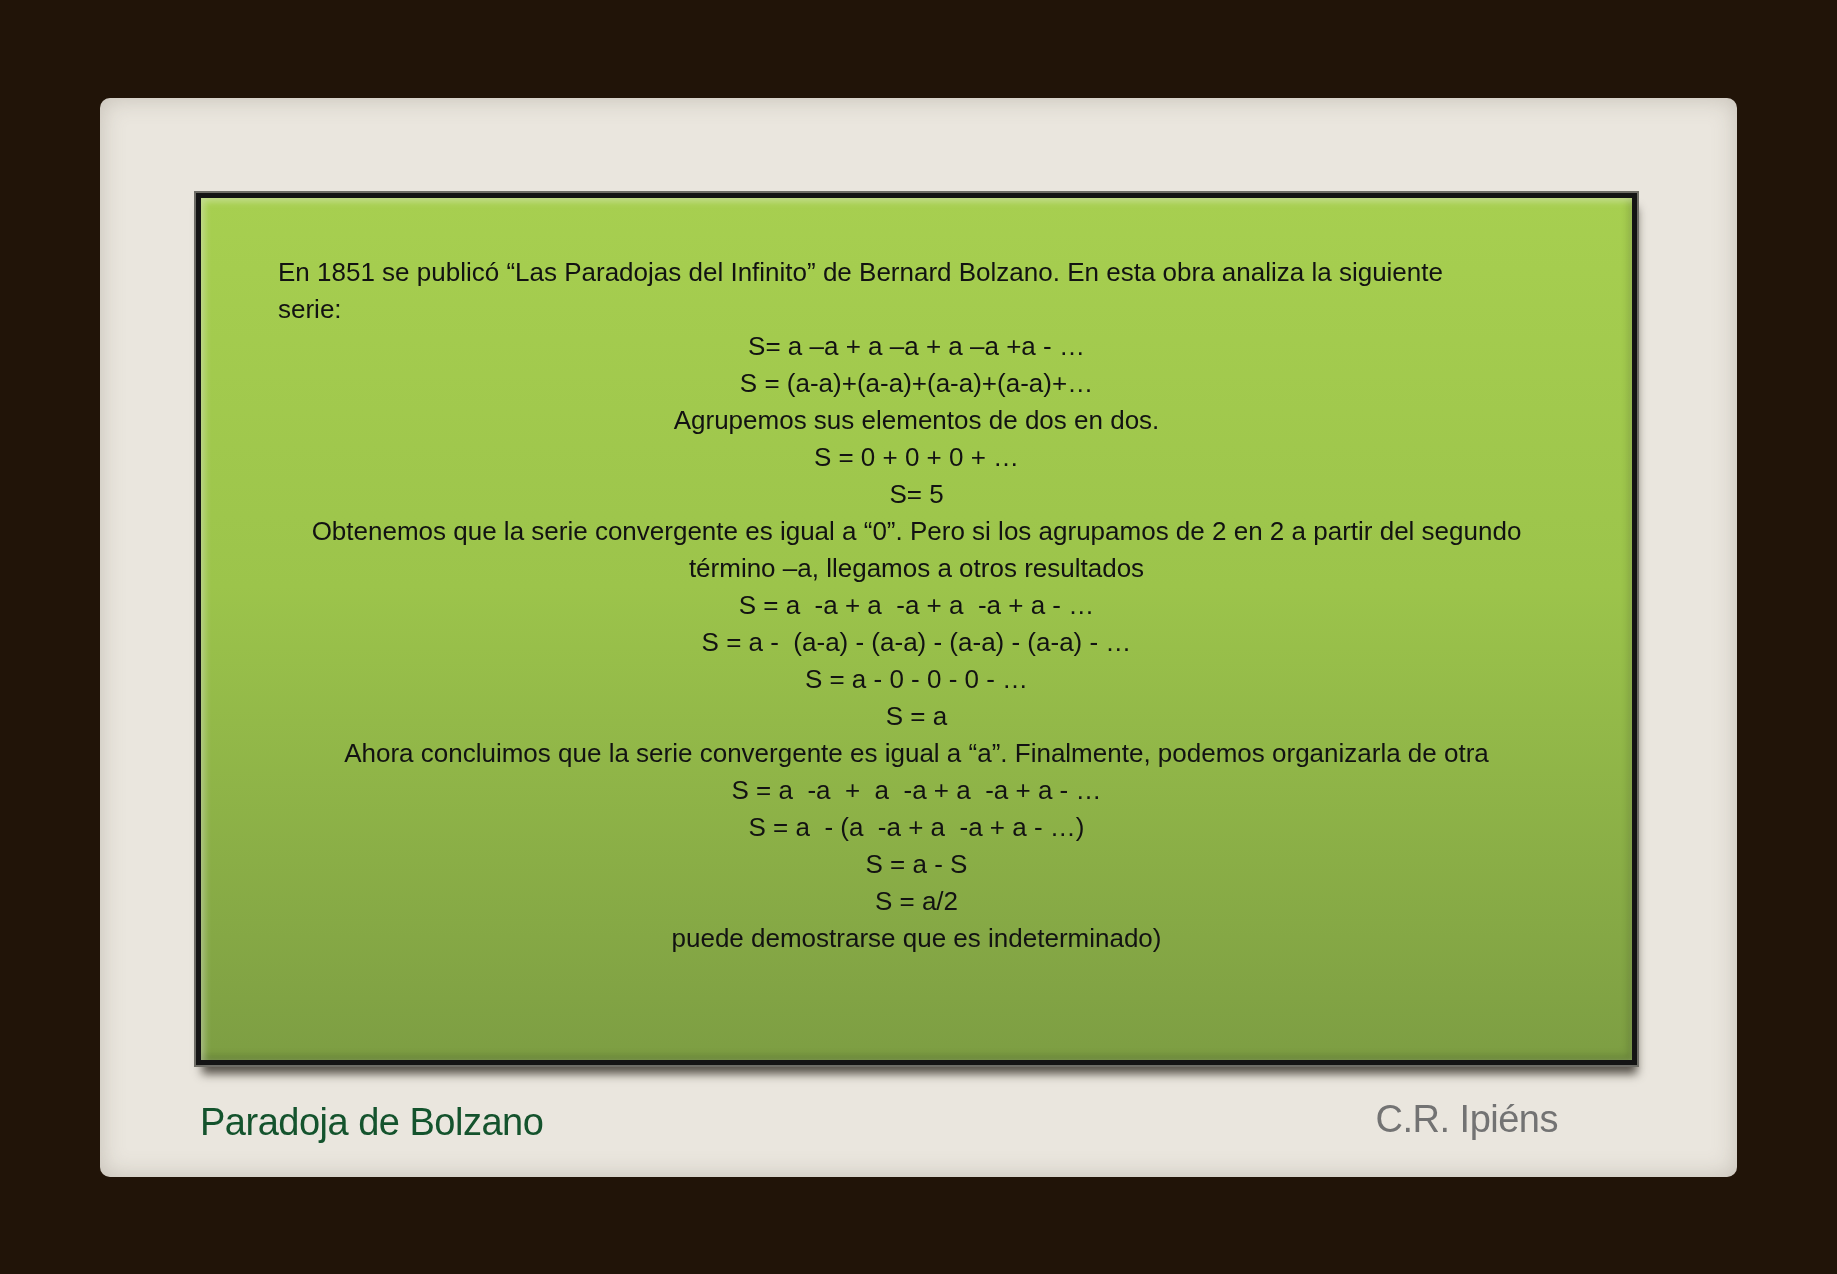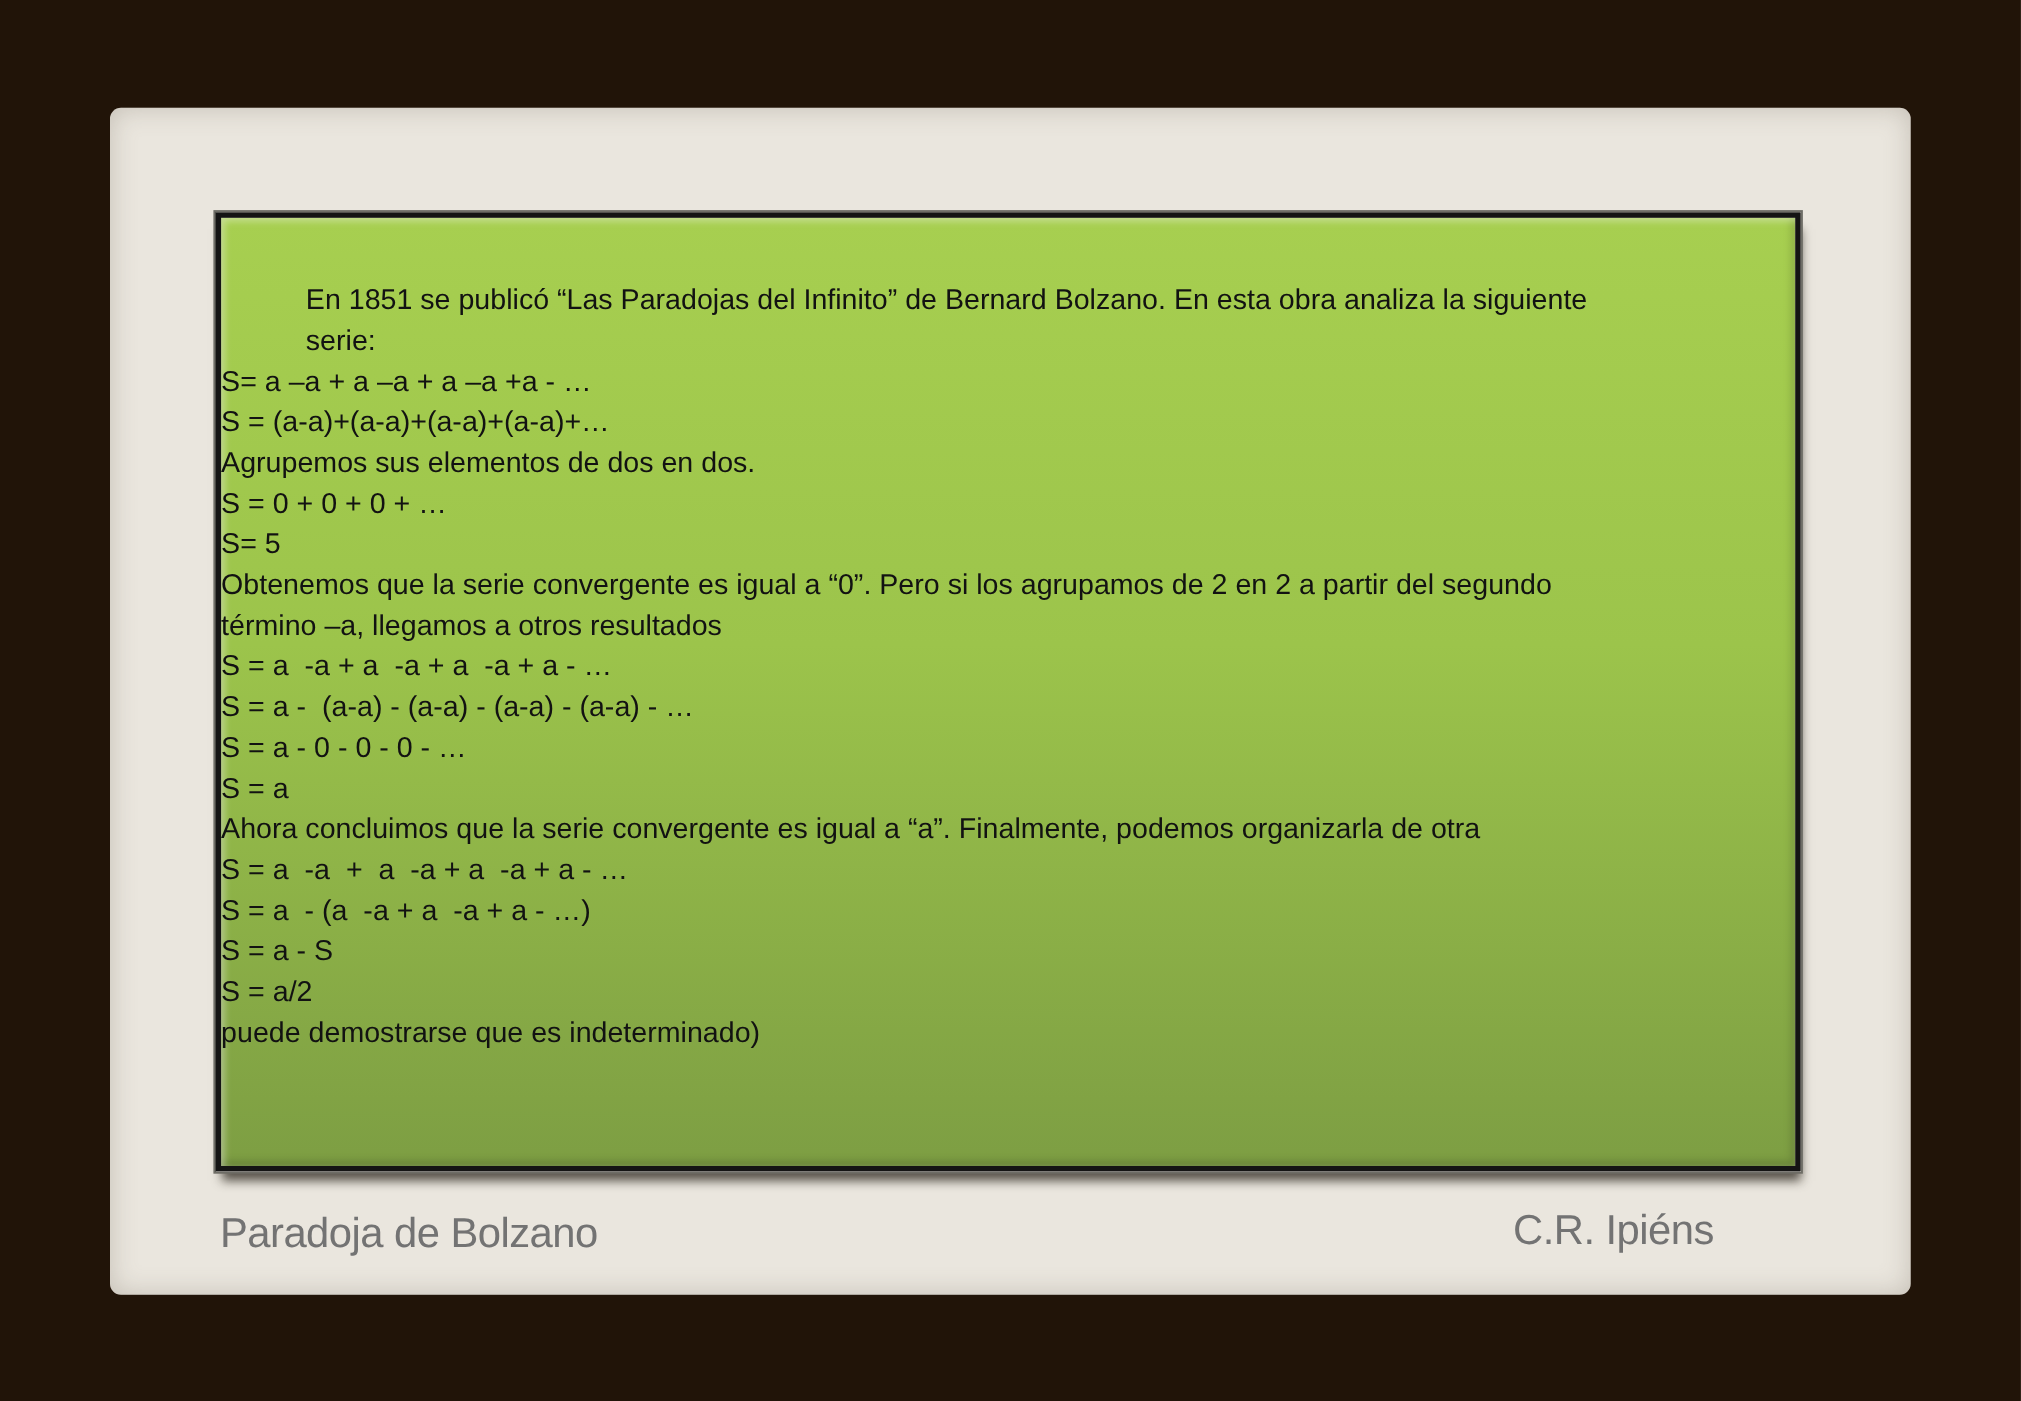--- a/index.html
+++ b/index.html
@@ -53,29 +53,29 @@
     color: #121212;
   }
   .line {
     white-space: pre;
   }
   .align-left {
     text-align: left;
     padding-left: 77px;
   }
   .align-center {
-    text-align: left;
+    text-align: center;
   }
   .footer-title {
     position: absolute;
     left: 100px;
     top: 1003px;
     font-size: 38px;
     letter-spacing: -0.5px;
-    color: #737373;
+    color: #14532d;
   }
   .footer-author {
     position: absolute;
     right: 179px;
     top: 1000px;
     font-size: 38px;
     letter-spacing: -0.5px;
     color: #737373;
   }
 </style>

